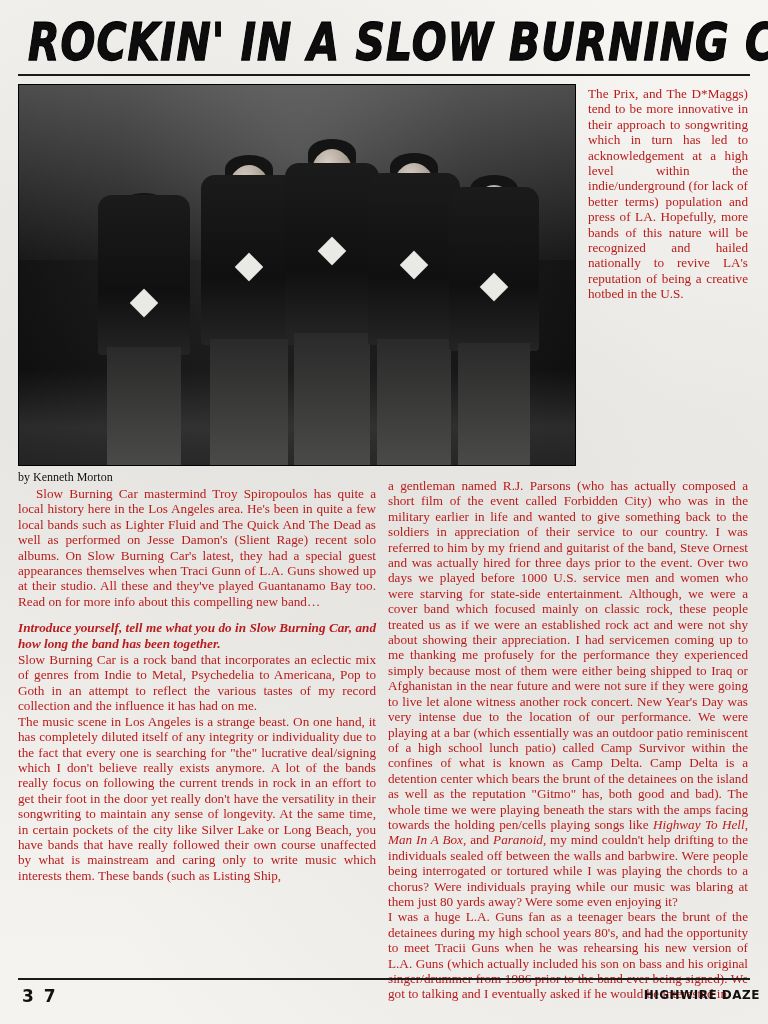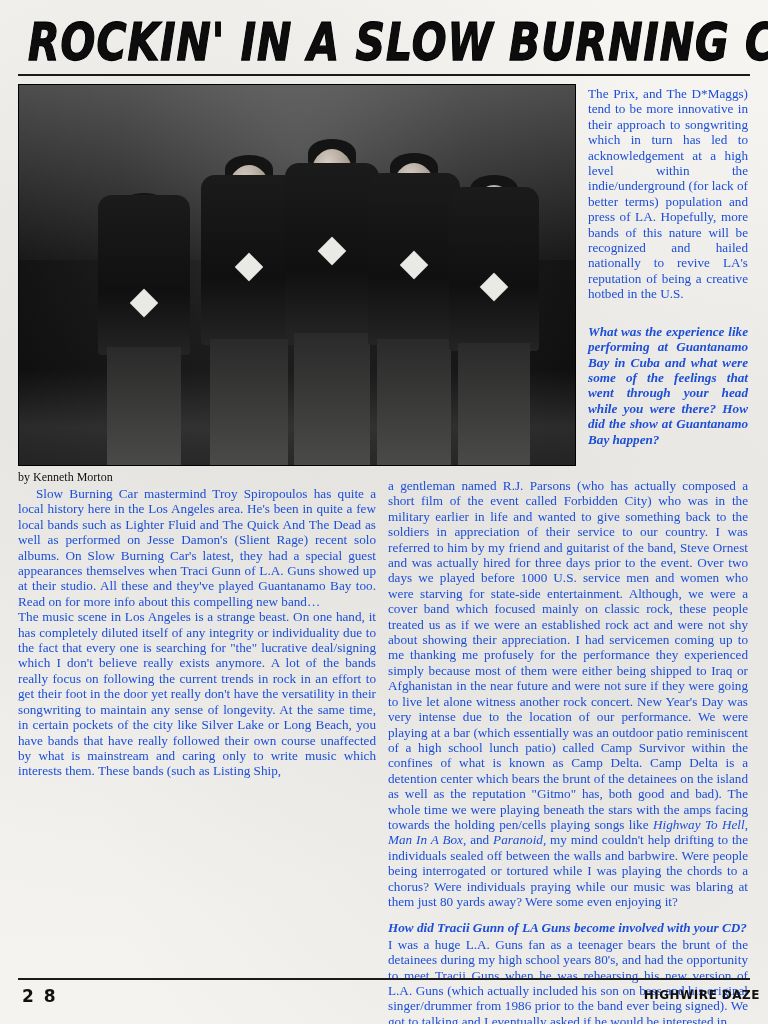--- a/index.html
+++ b/index.html
@@ -145,21 +145,21 @@
     font-size: 12px;
     font-family: "Liberation Serif", serif;
   }
 
   
   .col {
     position: absolute;
     font-size: 13.2px;
     line-height: 15.4px;
     text-align: justify;
-    color: #1d4ed8;
+    color: #b91c1c;
   }
   .col p { margin: 0 0 0 0; text-indent: 18px; }
   .col p.noindent { text-indent: 0; }
   .q {
     font-weight: bold;
     font-style: italic;
     text-indent: 0;
     margin-top: 11px;
     margin-bottom: 1px;
     display: block;
@@ -273,31 +273,31 @@
       </div>
 
     </div>
   </div>
 
   <div class="credit">by Kenneth Morton</div>
 
   <div class="col" id="col-mid-top">
     <p class="noindent">The Prix, and The D*Maggs) tend to be more innovative in their approach to songwriting which in turn has led to acknowledgement at a high level within the indie/underground (for lack of better terms) population and press of LA. Hopefully, more bands of this nature will be recognized and hailed nationally to revive LA's reputation of being a creative hotbed in the U.S.</p>
     <div class="gap"></div>
-    <span class="q">What was the experience like performing at Guantanamo Bay in Cuba and what were some of the feelings that went through your head while you were there? How did the show at Guantanamo Bay happen?</span>
   </div>
 
   <div class="col" id="col-left">
     <p>Slow Burning Car mastermind Troy Spiropoulos has quite a local history here in the Los Angeles area.  He's been in quite a few local bands such as Lighter Fluid and The Quick And The Dead as well as performed on Jesse Damon's (Slient Rage) recent solo albums.  On Slow Burning Car's latest, they had a special guest appearances themselves when Traci Gunn of L.A. Guns showed up at their studio.  All these and they've played Guantanamo Bay too.  Read on for more info about this compelling new band…</p>
+    <span class="q">Introduce yourself, tell me what you do in Slow Burning Car, and how long the band has been together.</span>
+    <p class="noindent">Slow Burning Car is a rock band that incorporates an eclectic mix of genres from Indie to Metal, Psychedelia to Americana, Pop to Goth in an attempt to reflect the various tastes of my record collection and the influence it has had on me.</p>
     <p class="noindent">The music scene in Los Angeles is a strange beast. On one hand, it has completely diluted itself of any integrity or individuality due to the fact that every one is searching for "the" lucrative deal/signing which I don't believe really exists anymore. A lot of the bands really focus on following the current trends in rock in an effort to get their foot in the door yet really don't have the versatility in their songwriting to maintain any sense of longevity. At the same time, in certain pockets of the city like Silver Lake or Long Beach, you have bands that have really followed their own course unaffected by what is mainstream and caring only to write music which interests them. These bands (such as Listing Ship,</p>
   </div>
 
   <div class="col" id="col-right">
     <p class="noindent"><span>a gentleman named R.J. Parsons (who has actually composed a short film of the event called Forbidden City) who was in the military earlier in life and wanted to give something back to the soldiers in appreciation of their service to our country. I was referred to him by my friend and guitarist of the band, Steve Ornest and was actually hired for three days prior to the event. Over two days we played before 1000 U.S. service men and women who were starving for state-side entertainment. Although, we were a cover band which focused mainly on classic rock, these people treated us as if we were an established rock act and were not shy about showing their appreciation. I had servicemen coming up to me thanking me profusely for the performance they experienced simply because most of them were either being shipped to Iraq or Afghanistan in the near future and were not sure if they were going to live let alone witness another rock concert. New Year's Day was very intense due to the location of our performance. We were playing at a bar (which essentially was an outdoor patio reminiscent of a high school lunch patio) called Camp Survivor within the confines of what is known as Camp Delta. Camp Delta is a detention center which bears the brunt of the detainees on the island as well as the reputation "Gitmo" has, both good and bad). The whole time we were playing beneath the stars with the amps facing towards the holding pen/cells playing songs like </span><em class="it">Highway To Hell</em><span>, </span><em class="it">Man In A Box</em><span>, and </span><em class="it">Paranoid</em><span>, my mind couldn't help drifting to the individuals sealed off between the walls and barbwire. Were people being interrogated or tortured while I was playing the chords to a chorus? Were individuals praying while our music was blaring at them just 80 yards away? Were some even enjoying it?</span></p>
-    <span class="q">How did Tracii Gunn of LA Guns become involved with your CD?</span>
     <p class="noindent">I was a huge L.A. Guns fan as a teenager bears the brunt of the detainees during my high school years 80's, and had the opportunity to meet Tracii Guns when he was rehearsing his new version of L.A. Guns (which actually included his son on bass and his original singer/drummer from 1986 prior to the band ever being signed). We got to talking and I eventually asked if he would be interested in</p>
   </div>
 
   <div class="rule-bottom"></div>
-  <div class="footer-page">2 8</div>
+  <div class="footer-page">3 7</div>
   <div class="footer-brand">HIGHWIRE DAZE</div>
 
 </div>
 
 </body></html>

